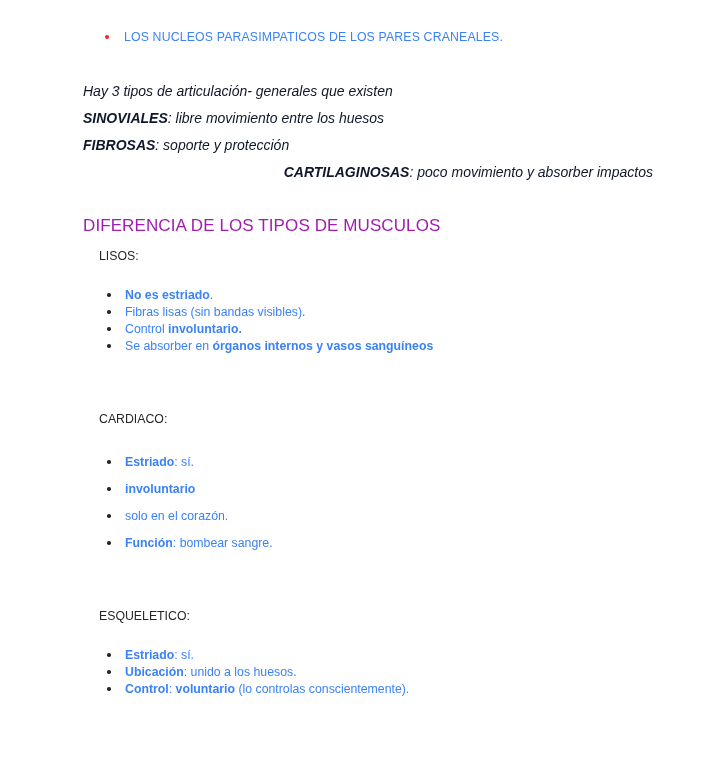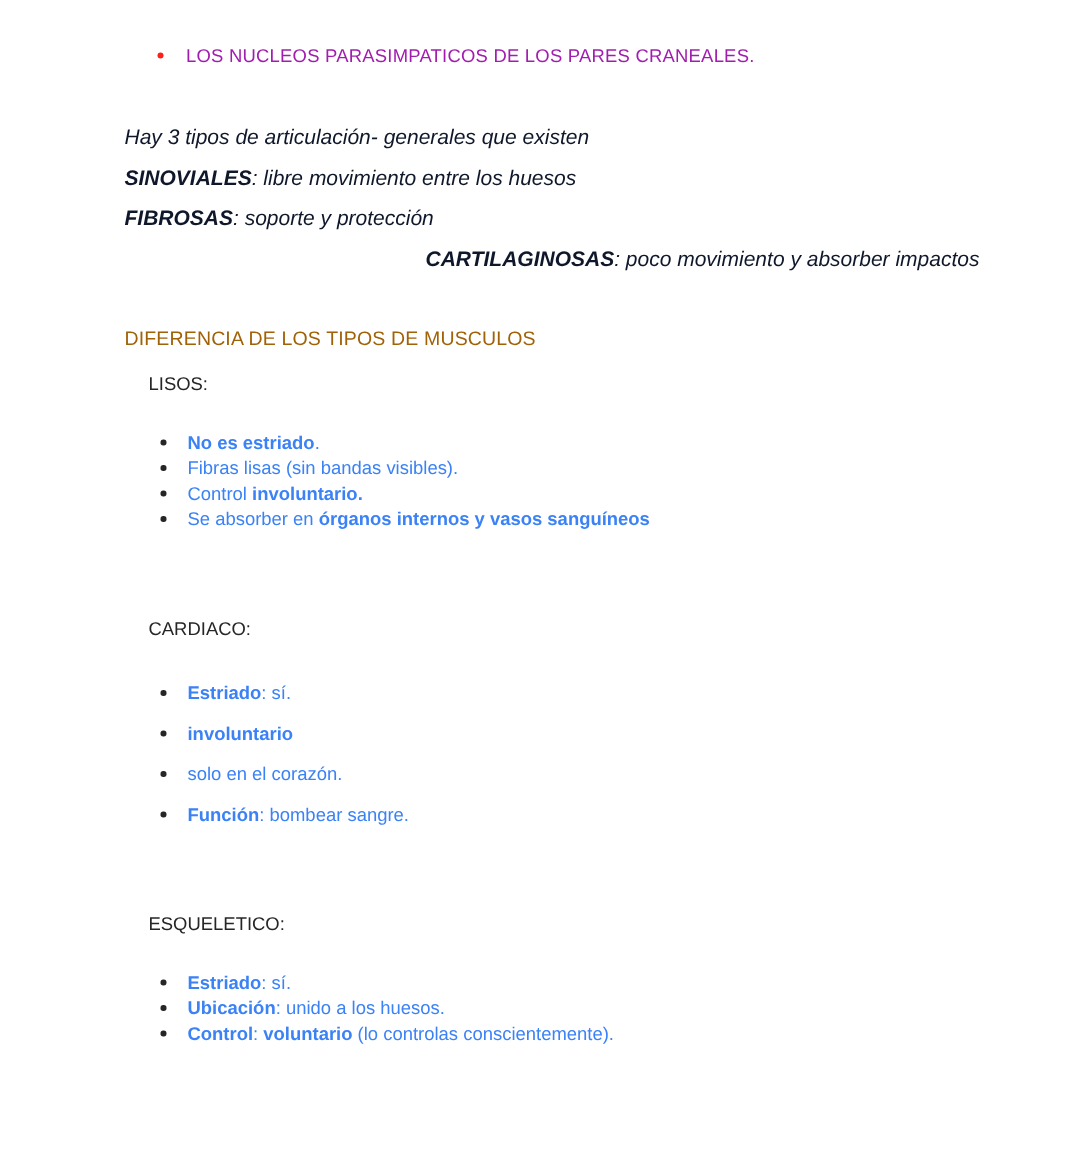--- a/index.html
+++ b/index.html
@@ -38,28 +38,28 @@
     margin: 0 0 13px 0;
     white-space: nowrap;
     font-style: italic;
   }
   .para.tight { margin-bottom: 0; text-align: right; }
 
   .para b, .bold { font-weight: bold; }
 
   
   .heading-red {
+    color: #3b82f6;
+    font-size: 12.3px;
+    line-height: 14px;
+    letter-spacing: 0.15px;
+  }
+  .heading-blue {
     color: #a21caf;
-    font-size: 12.3px;
-    line-height: 14px;
-    letter-spacing: 0.15px;
-  }
-  .heading-blue {
-    color: #a16207;
-    font-size: 13px;
+    font-size: 17px;
     line-height: 14px;
     letter-spacing: 0.1px;
     margin: 0 0 13px 0;
     white-space: nowrap;
   }
 
   
   ul.blist {
     list-style: none;
     margin: 0;

